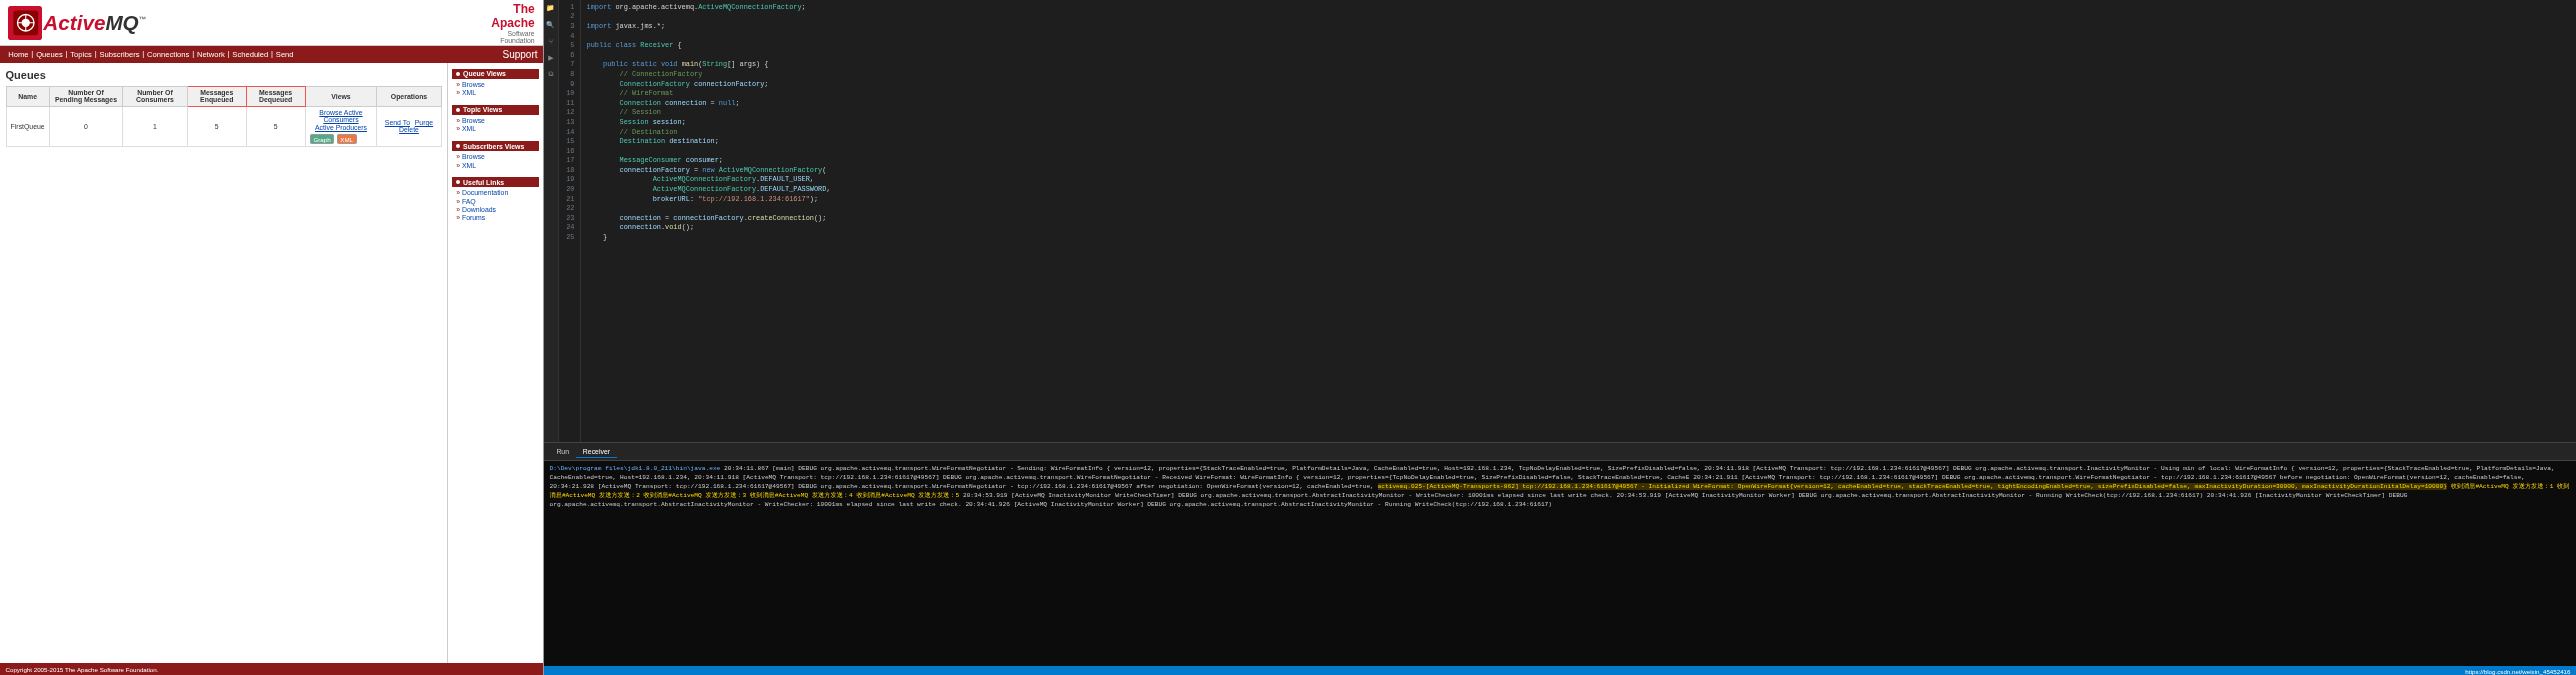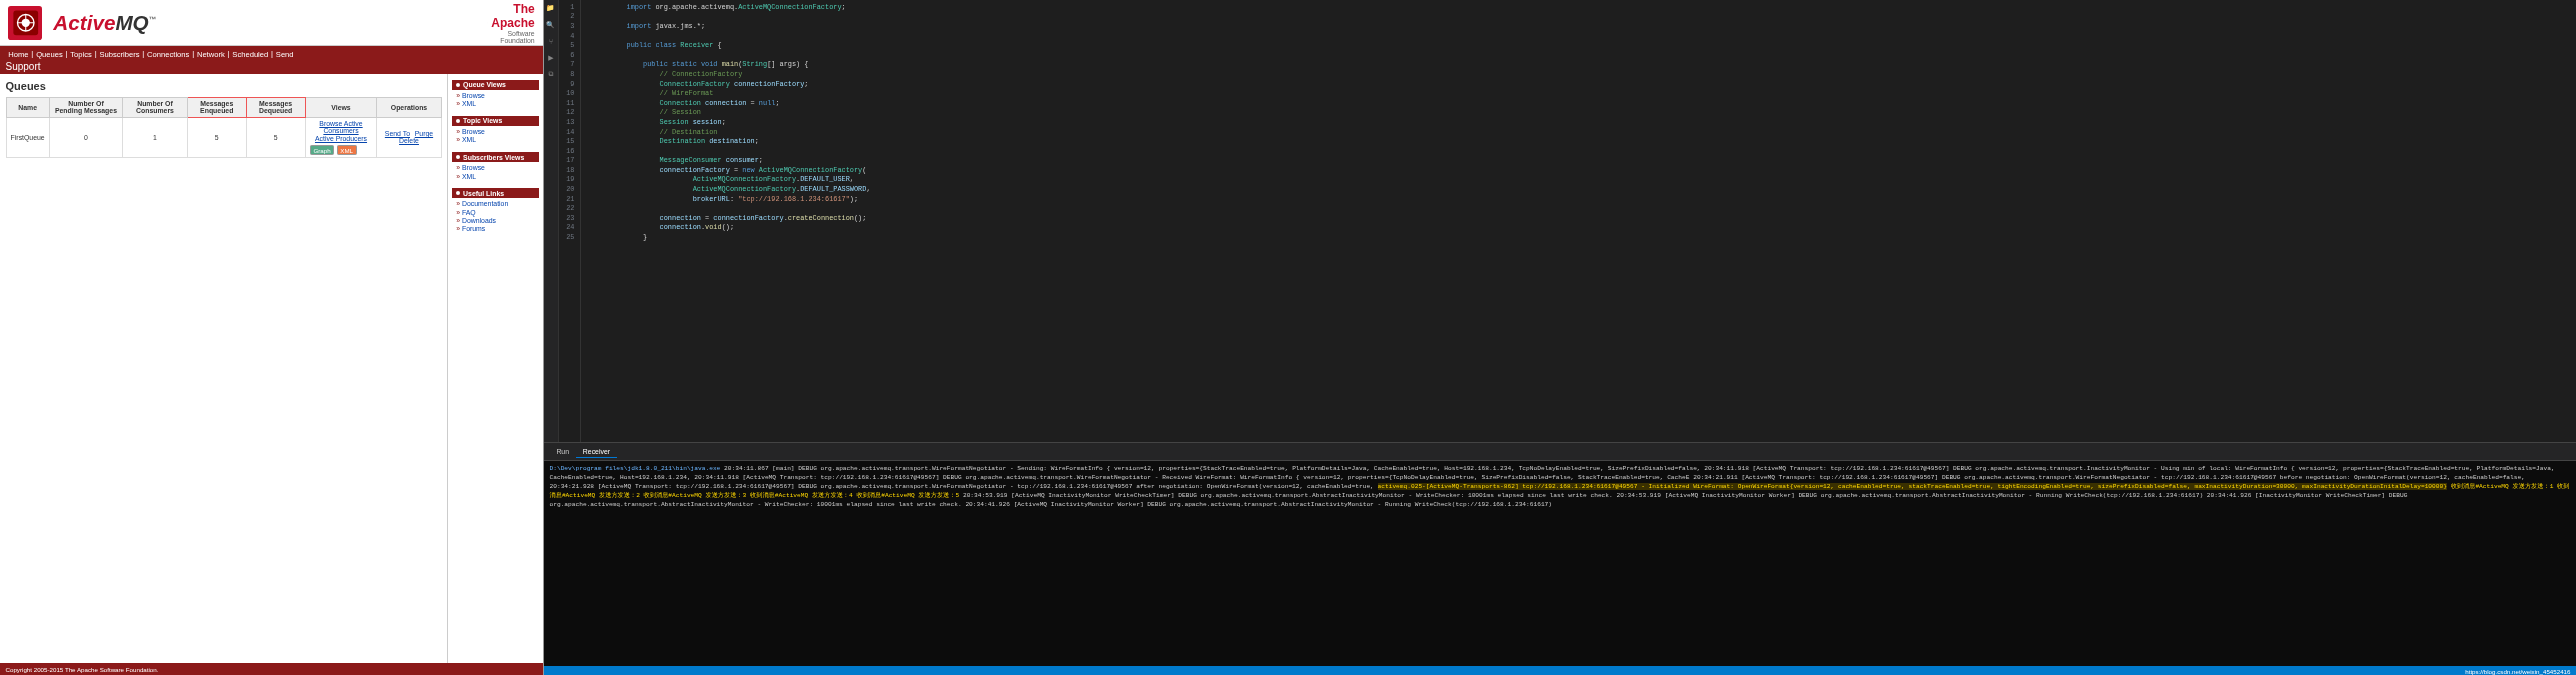--- a/index.html
+++ b/index.html
@@ -21,21 +21,21 @@
       background: #fff;
       display: flex;
       align-items: center;
       justify-content: space-between;
       padding: 5.5px 8.3px;
       border-bottom: 0.7px solid #ccc;
     }
     .amq-logo {
       display: flex;
       align-items: center;
-      gap: 11px;
+      gap: 1px;
     }
     .amq-logo-icon {
       width: 34px;
       height: 34px;
       background: #c8102e;
       border-radius: 2.8px;
       display: flex;
       align-items: center;
       justify-content: center;
       color: white;
@@ -54,23 +54,22 @@
       align-items: center;
       justify-content: flex-end;
       gap: 4.1px;
     }
 
     
     .amq-nav {
       background: #8b1a1a;
       padding: 2.8px 5.5px;
       display: flex;
-      align-items: flex-start;
+      align-items: center;
       justify-content: space-between;
-      flex-direction: column;
     }
     .amq-nav-links {
       display: flex;
       gap: 0;
       color: #fff;
       font-size: 7.6px;
     }
     .amq-nav-links a {
       color: #fff;
       text-decoration: none;
@@ -261,21 +260,20 @@
     .code-content {
       flex: 1;
       overflow: auto;
       padding: 2.8px 5.5px;
       font-family: 'Courier New', monospace;
       font-size: 6.9px;
       line-height: 9.6px;
       color: #d4d4d4;
       white-space: pre;
       background: #1e1e1e;
-      margin-left: 40px;
     }
 
     .kw { color: #569cd6; }
     .str { color: #ce9178; }
     .cmt { color: #6a9955; }
     .cls { color: #4ec9b0; }
     .fn { color: #dcdcaa; }
     .var { color: #9cdcfe; }
 
     

